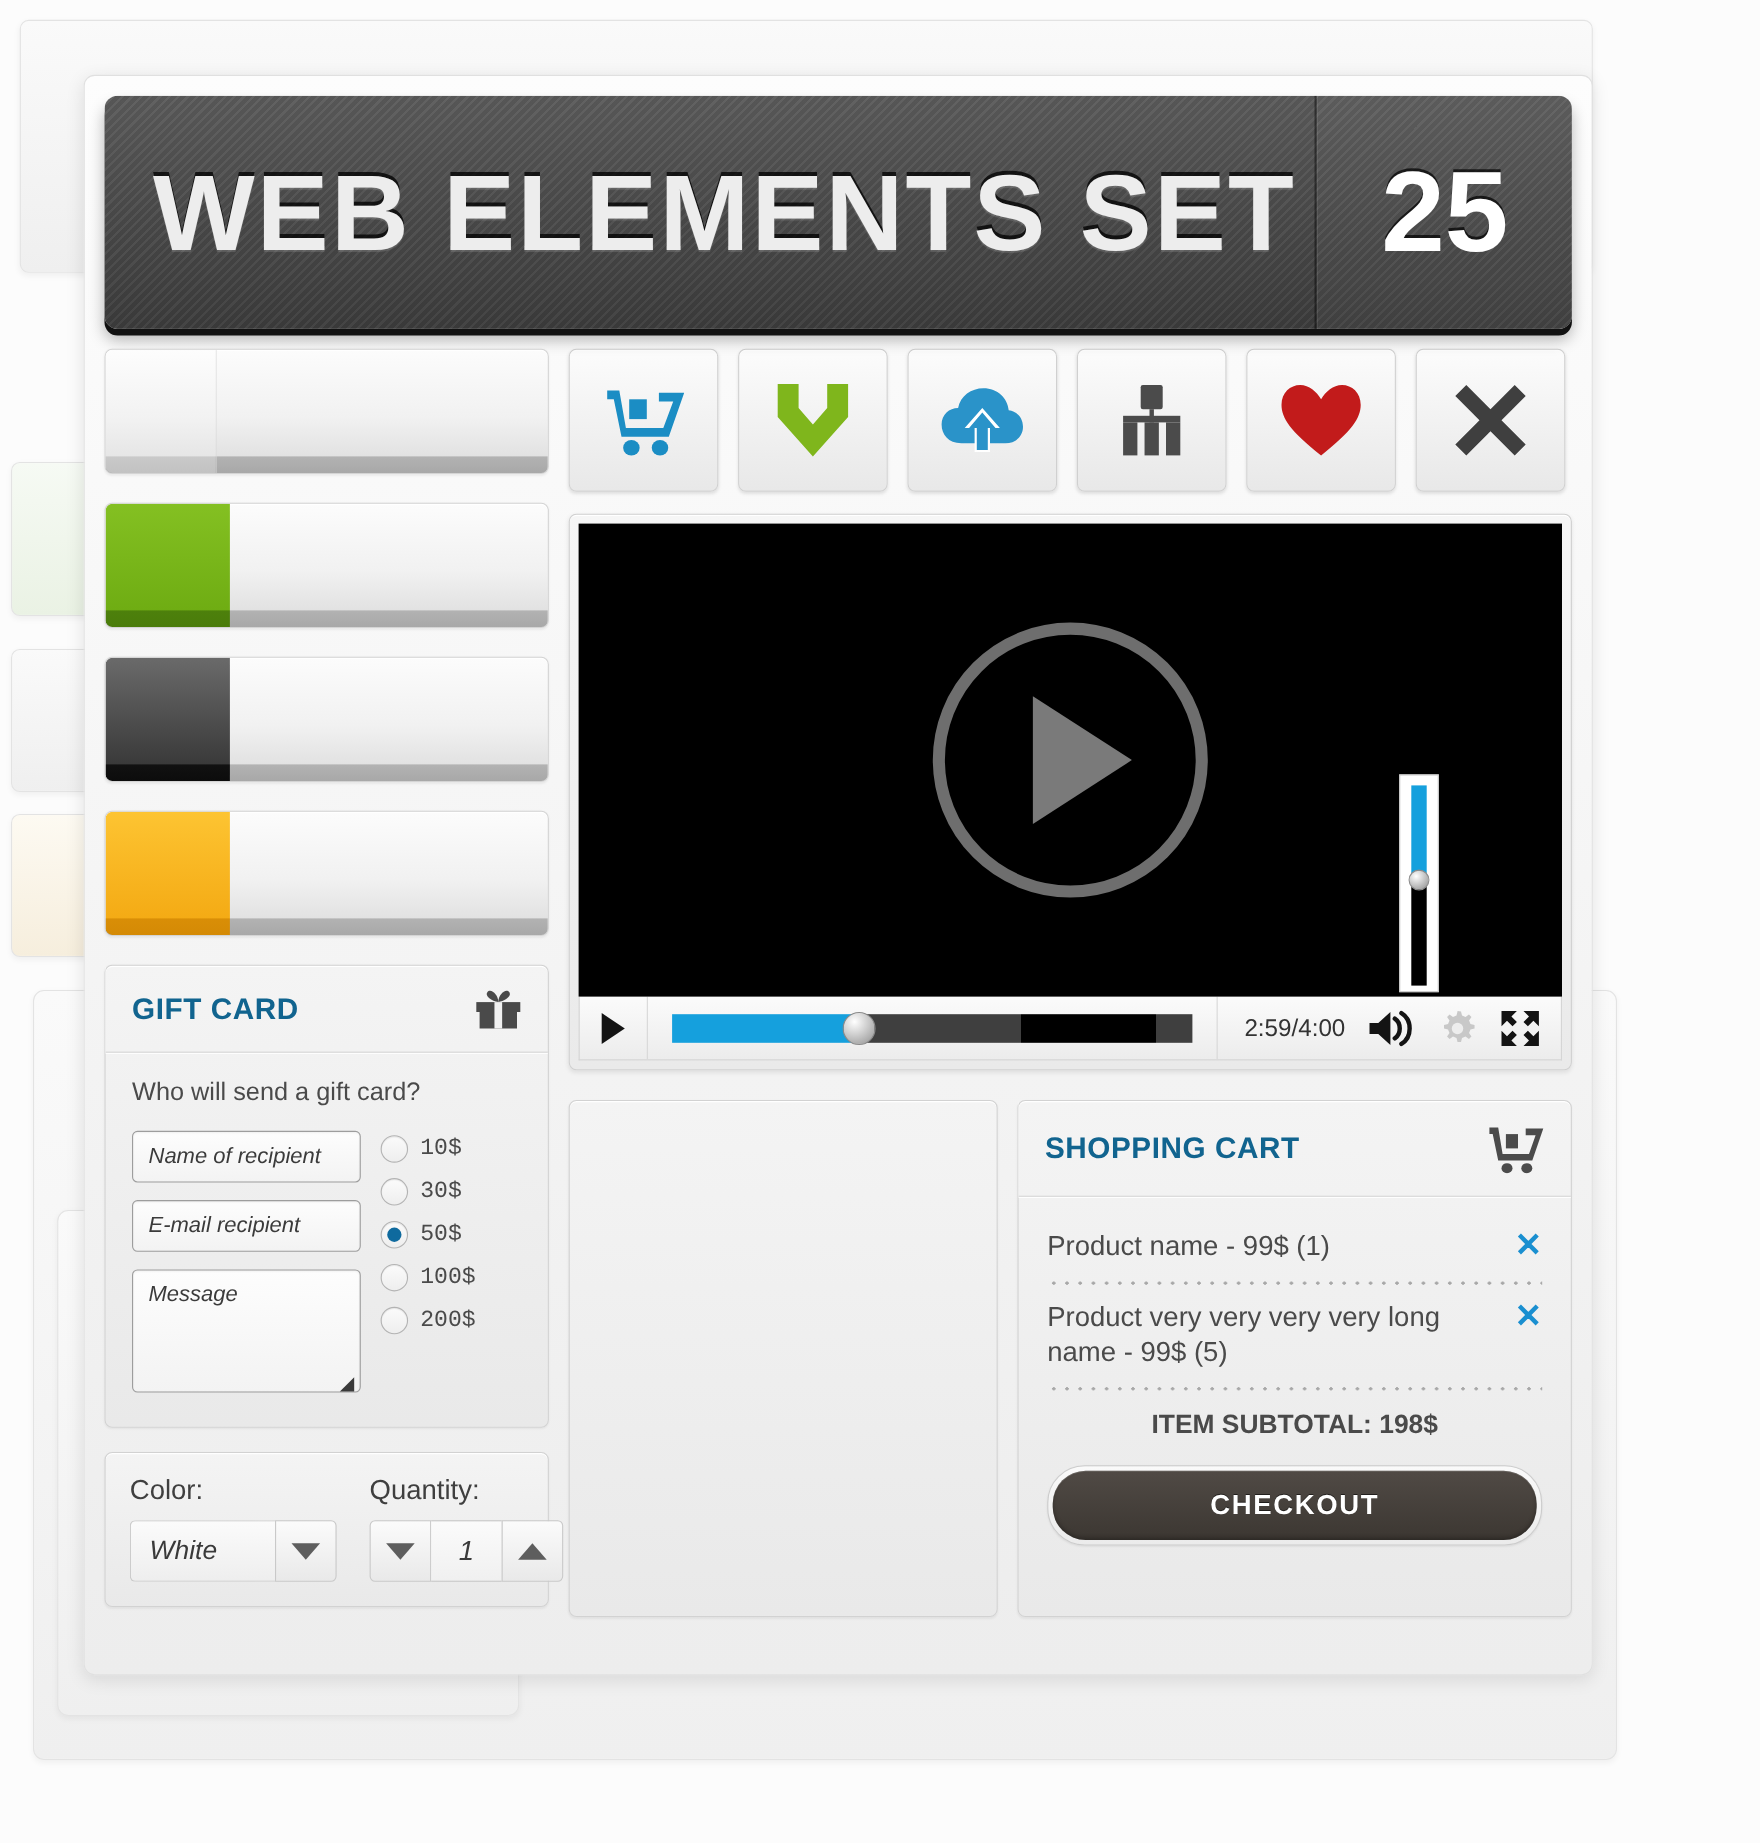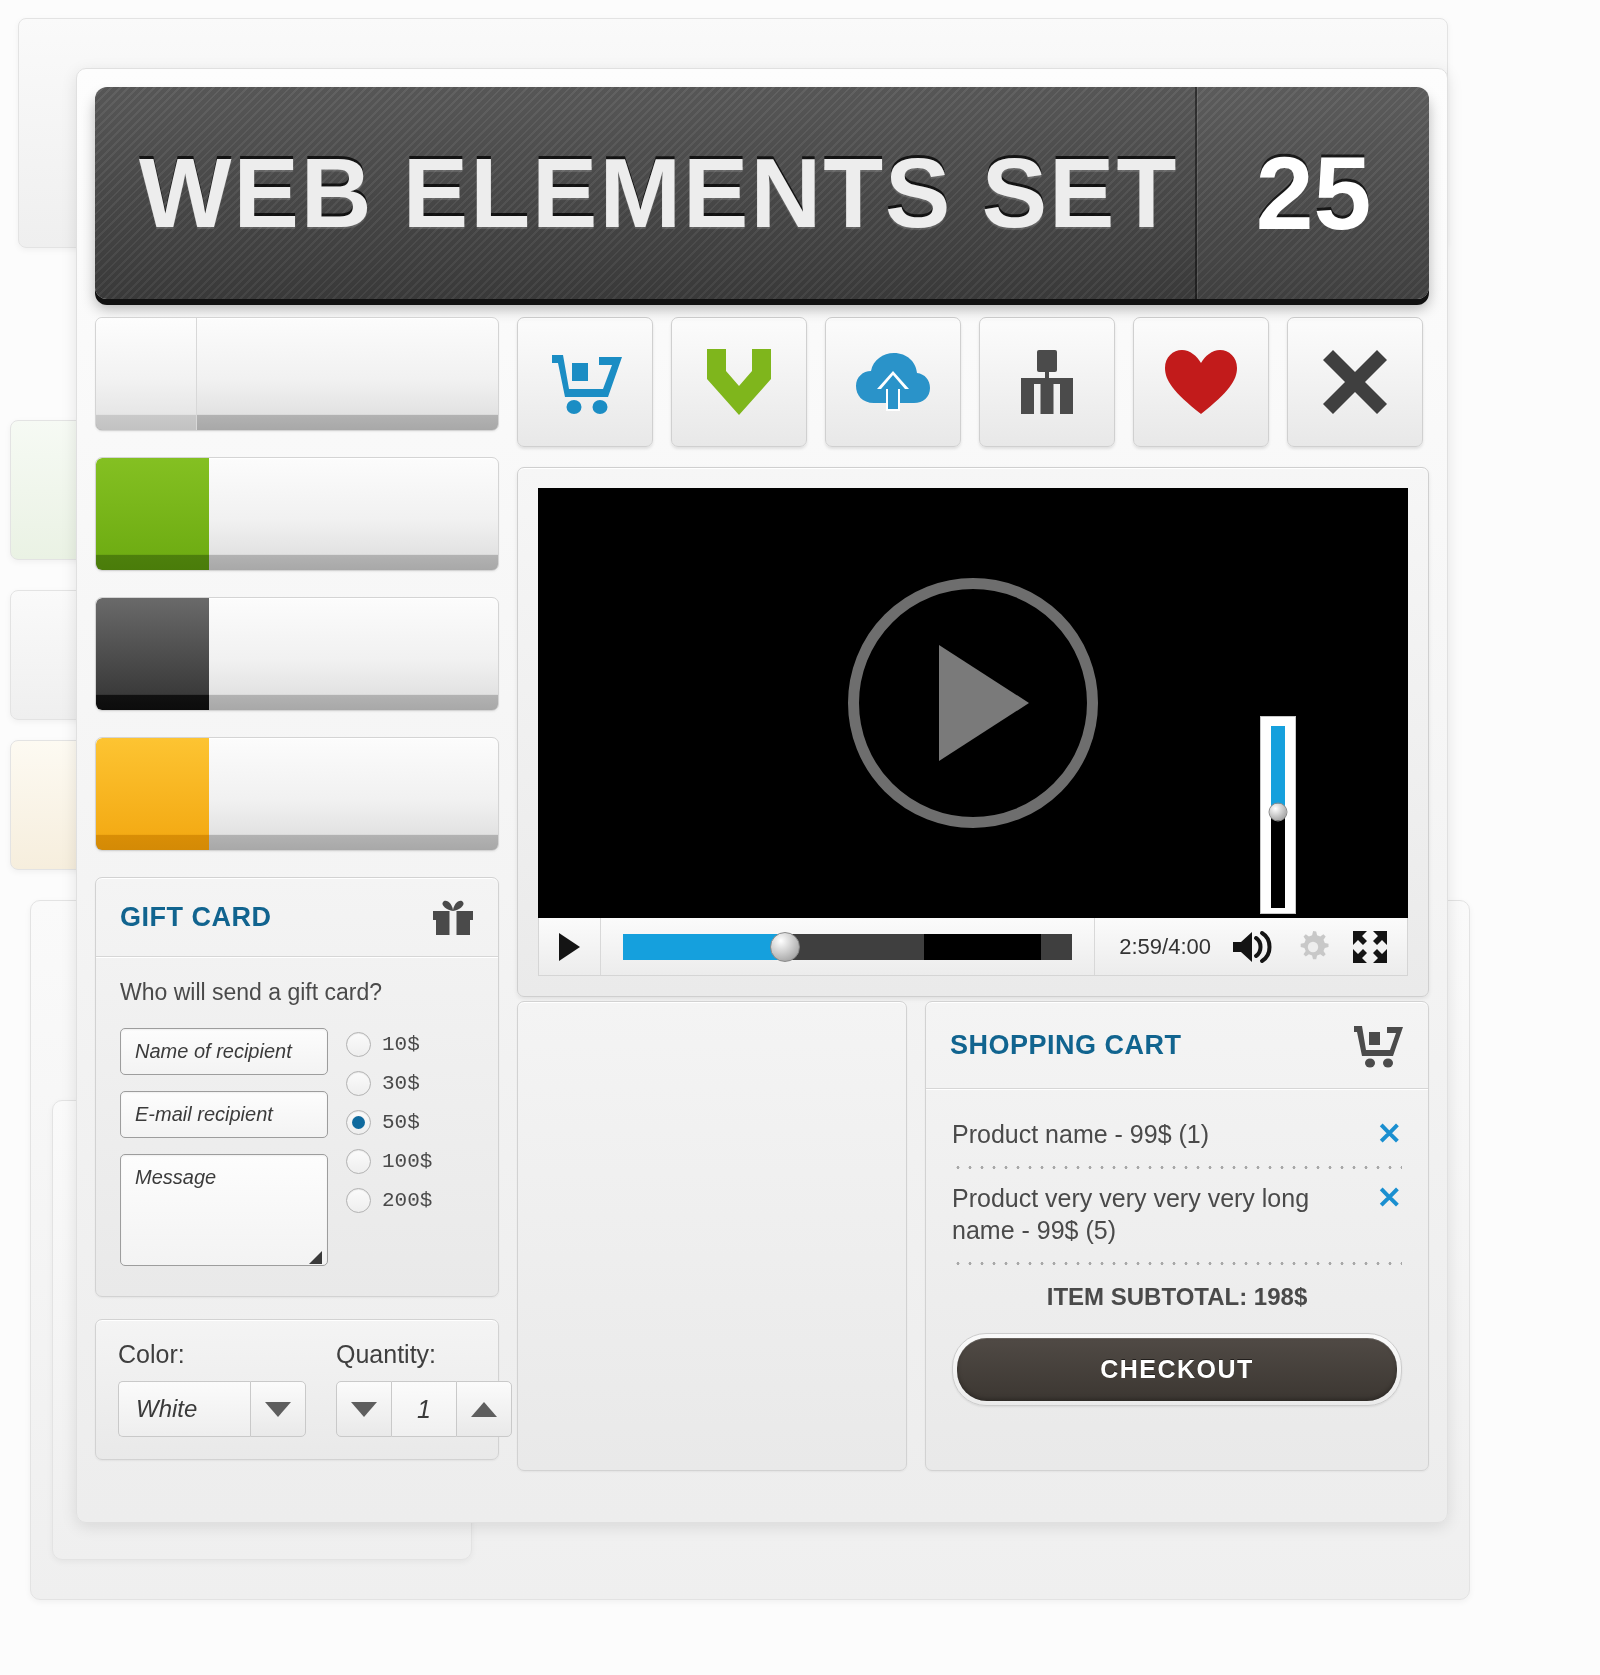--- a/index.html
+++ b/index.html
@@ -226,23 +226,23 @@
     box-shadow: inset 0 1px 0 #fff, 0 2px 3px rgba(0,0,0,.10);
     display: flex; align-items: center; justify-content: center;
     cursor: pointer;
   }
 
   
   #player {
     background: linear-gradient(#f6f6f6, #eaeaea);
     border: 1px solid #cfcfcf;
     border-radius: 7px;
-    padding: 20px;
+    padding: 8px;
     box-shadow: inset 0 1px 0 #fff, 0 2px 4px rgba(0,0,0,.08);
-    margin-bottom: 4px;
+    margin-bottom: 27px;
   }
   #screen {
     position: relative;
     height: 430px;
     background: #000;
   }
   #playbig {
     position: absolute; left: 50%; top: 50%;
     transform: translate(-50%,-50%);
     width: 250px; height: 250px; border-radius: 50%;

